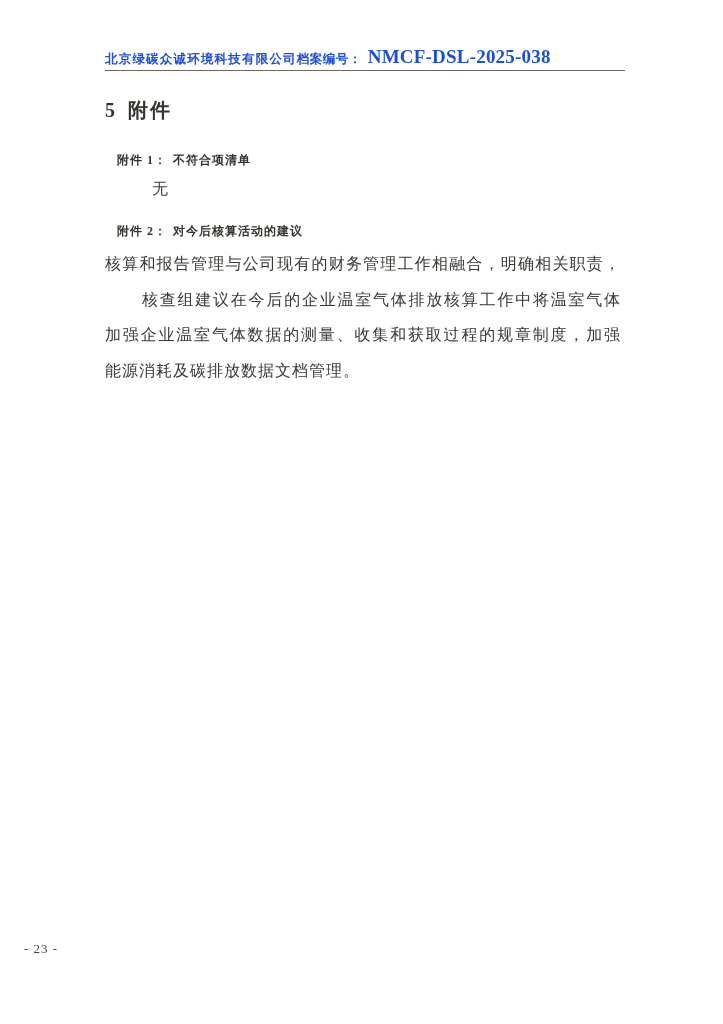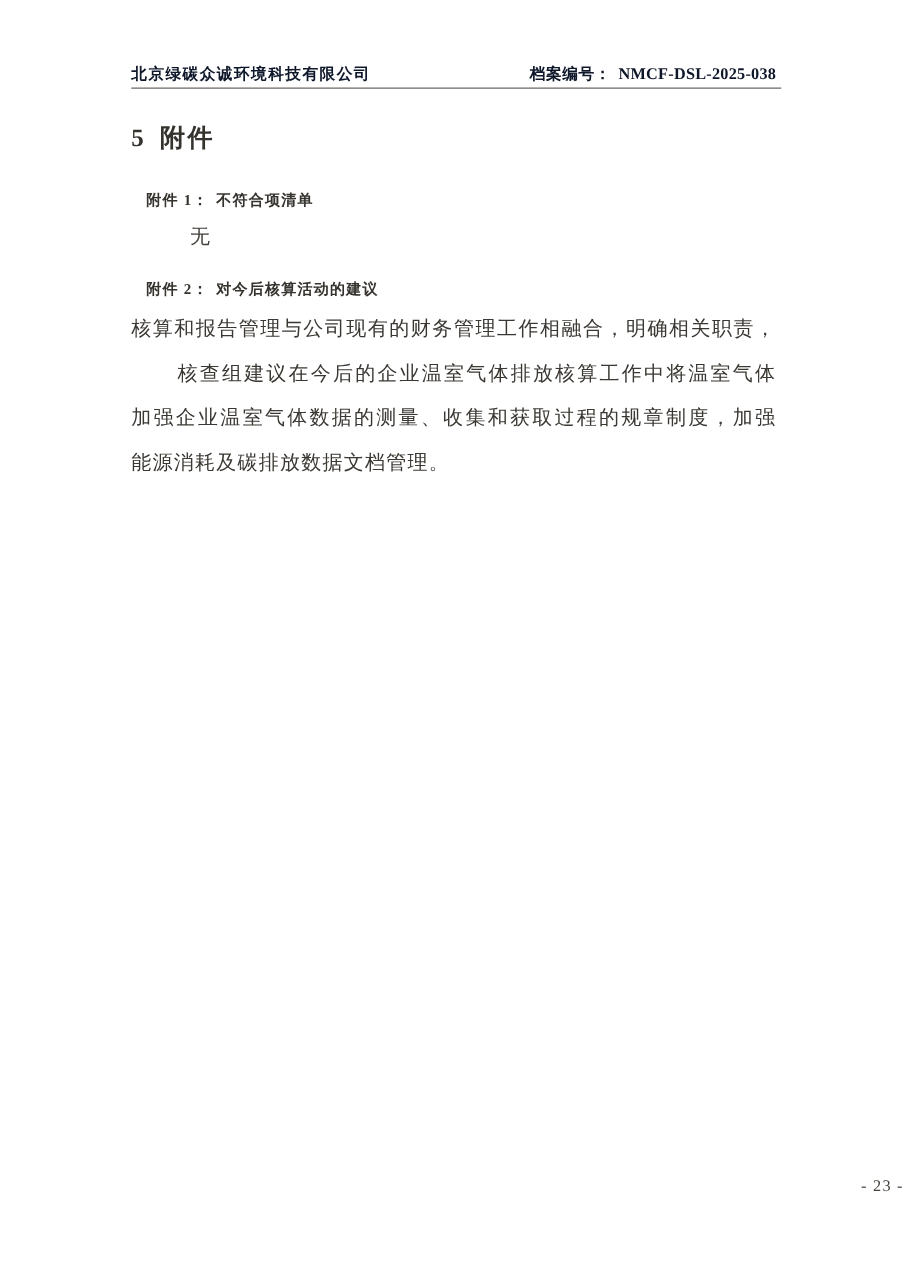--- a/index.html
+++ b/index.html
@@ -17,37 +17,36 @@
     color: #3b3833;
   }
   
   .page-header {
     position: absolute;
     top: 46px;
     left: 105px;
     width: 516px;
     height: 22px;
     display: flex;
-    justify-content: space-between;
     align-items: flex-end;
-    color: #0f172a;
+    color: #1d4ed8;
     font-weight: bold;
   }
   .header-company {
     font-size: 12.5px;
     letter-spacing: 1.2px;
     white-space: nowrap;
   }
   .header-archive {
     font-size: 12.5px;
     white-space: nowrap;
     letter-spacing: 0.5px;
   }
   .header-archive .archive-number {
-    font-size: 13px;
+    font-size: 19px;
     letter-spacing: 0.2px;
     margin-left: 6px;
     margin-top: 30px;
   }
   .header-rule {
     position: absolute;
     top: 70px;
     left: 105px;
     width: 520px;
     height: 0;
@@ -113,21 +112,21 @@
   .para-line.last {
     text-align-last: left;
     text-align: right;
   }
   
   .page-footer {
     position: absolute;
     top: 941px;
     left: 0;
     width: 723px;
-    text-align: right;
+    text-align: left;
     text-indent: 24px;
     font-size: 13px;
     color: #46423c;
     letter-spacing: 1px;
   }
 </style>
 </head>
 <body>
 
 <div class="page">

